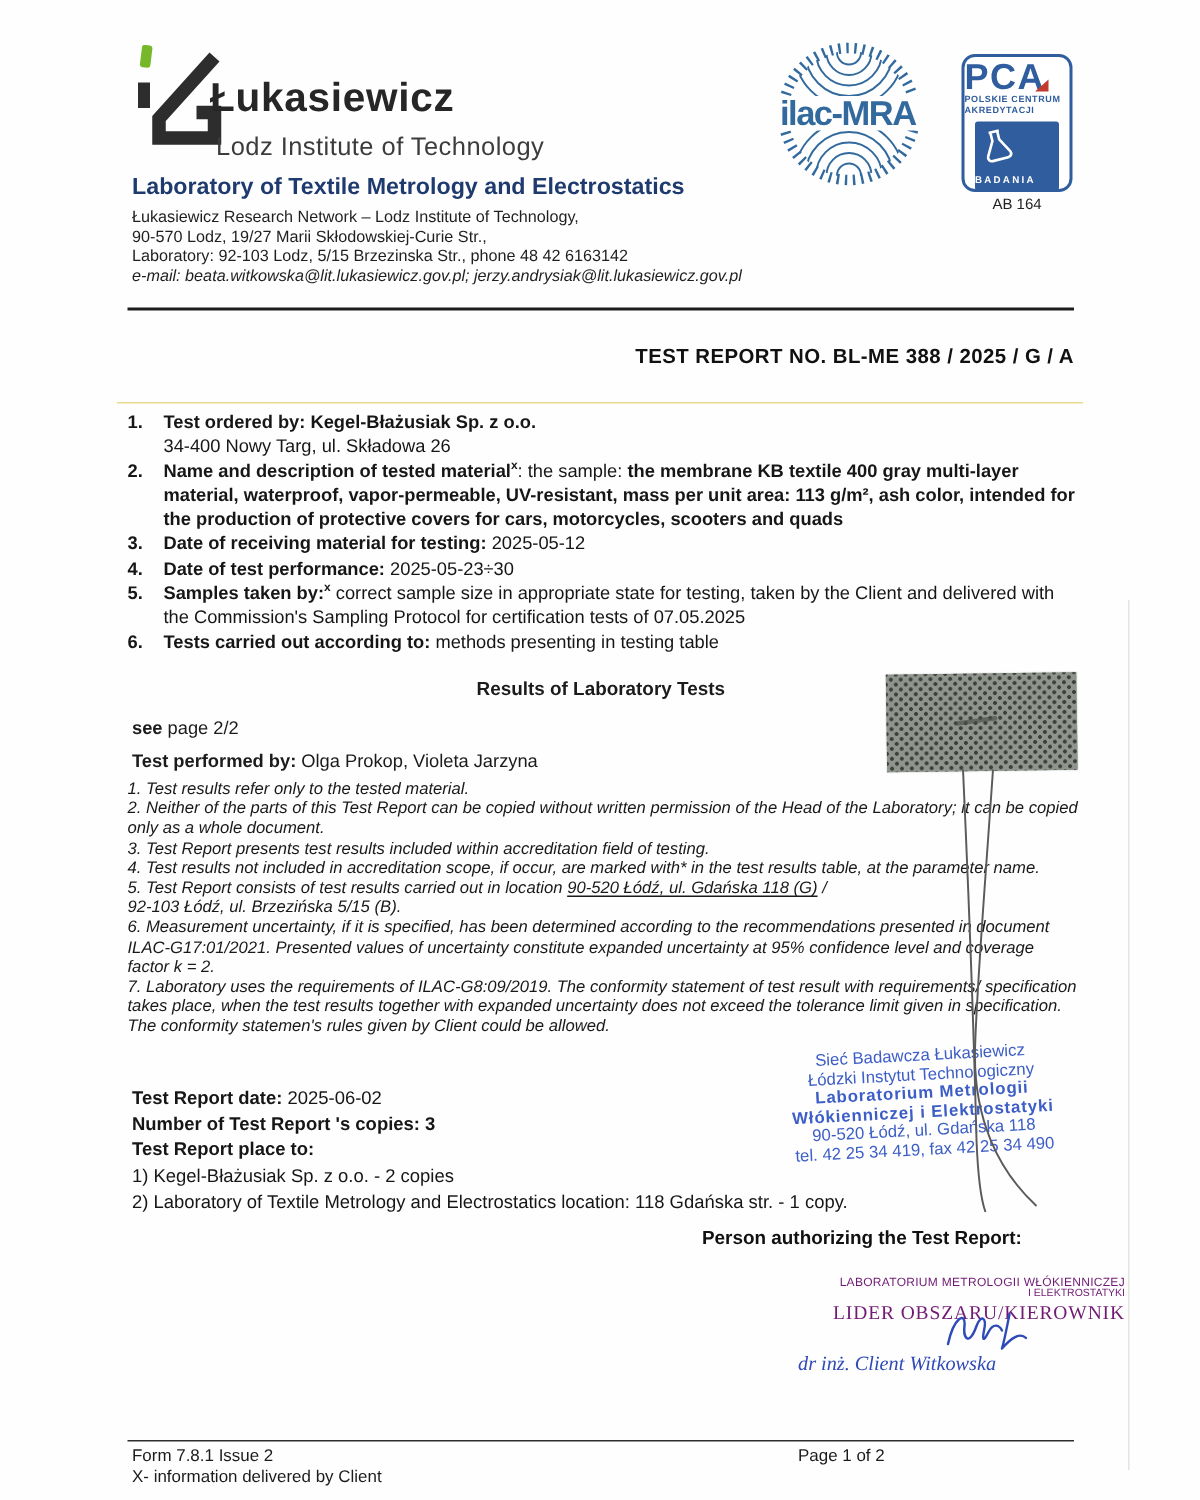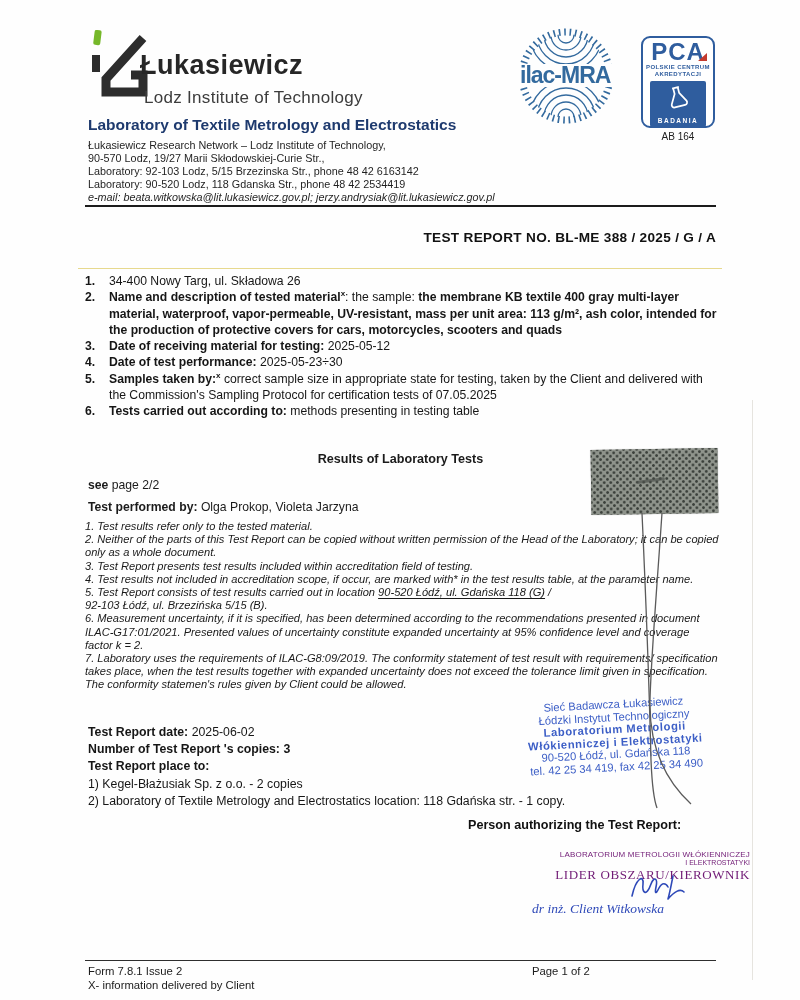--- a/index.html
+++ b/index.html
@@ -12,21 +12,21 @@
   
   .brand{left:140px;top:50px;font-size:27px;font-weight:bold;color:#262626;letter-spacing:.5px;}
   .brand-sub{left:144px;top:88px;font-size:17px;color:#3c3c3c;letter-spacing:.3px;}
   .lab-title{left:88px;top:116px;font-size:15.5px;font-weight:bold;color:#1e3a6e;}
   .addr{left:88px;top:139px;font-size:10.8px;line-height:13.1px;color:#1f1f1f;}
   .addr .em{font-style:italic;}
 
   
   .ilac{left:517px;top:27px;width:98px;height:98px;}
   .pca{left:641px;top:36px;width:74px;height:92px;border:2px solid #2f5d9e;border-radius:9px;
-       text-align:center;background:#fff;box-sizing:border-box;padding-top:2px;}
+       text-align:left;background:#fff;box-sizing:border-box;padding-top:2px;}
   .pca-word{font-size:24px;font-weight:bold;color:#2f5d9e;line-height:24px;letter-spacing:1px;position:relative;display:inline-block;}
   .pca-red{position:absolute;right:-2px;bottom:3px;width:0;height:0;border-left:9px solid transparent;border-bottom:8px solid #c33a2e;}
   .pca-sub{font-size:6px;font-weight:bold;color:#2f5d9e;letter-spacing:.4px;line-height:7px;}
   .pca-box{width:56px;height:46px;background:#2f5d9e;margin:3px auto 0;border-radius:2px;position:relative;}
   .pca-badania{position:absolute;bottom:3px;left:0;right:0;color:#fff;font-size:6.5px;font-weight:bold;letter-spacing:1.5px;}
   .ab164{left:641px;top:131px;width:74px;text-align:center;font-size:10px;color:#222;}
 
   
   .divider{left:85px;top:205px;width:631px;height:2px;background:#1c1c1c;box-shadow:0 3px 0 -1.4px #555;}
   .report-title{left:85px;top:230px;width:631px;text-align:right;font-size:13.6px;font-weight:bold;letter-spacing:.3px;color:#111;}
@@ -132,36 +132,36 @@
       <div class="pca-badania">BADANIA</div>
     </div>
   </div>
   <div class="abs ab164">AB 164</div>
 
   <div class="abs lab-title">Laboratory of Textile Metrology and Electrostatics</div>
   <div class="abs addr">
     <div>Łukasiewicz Research Network – Lodz Institute of Technology,</div>
     <div>90-570 Lodz, 19/27 Marii Skłodowskiej-Curie Str.,</div>
     <div>Laboratory: 92-103 Lodz, 5/15 Brzezinska Str., phone 48 42 6163142</div>
-    <div>Laboratory: 90-520  Lodz, 118 Gdanska Str., phone 48 42 2534419</div>
     <div>
       <span class="em">e-mail:</span>
       <span class="em">beata.witkowska@lit.lukasiewicz.gov.pl;  jerzy.andrysiak@lit.lukasiewicz.gov.pl</span>
     </div>
   </div>
 
   <div class="abs divider"></div>
 
   <div class="abs report-title">TEST REPORT NO.  BL-ME 388 / 2025 / G / A</div>
   <div class="abs gold-line"></div>
 
   <div class="abs items">
     <div class="item">
       <span class="no">1.</span>
       <div class="ibody">
+        <span class="b">Test ordered by: Kegel-Błażusiak Sp. z o.o.</span>
         <div>34-400 Nowy Targ, ul. Składowa 26</div>
       </div>
     </div>
     <div class="item">
       <span class="no">2.</span>
       <div class="ibody">
         <span class="b">Name and description of tested material</span><sup class="fn">x</sup><span>: the sample:</span>
         <span class="b">the membrane KB textile 400 gray multi-layer material, waterproof, vapor-permeable, UV-resistant, mass per unit area: 113 g/m², ash color, intended for the production of protective covers for cars, motorcycles, scooters and quads</span>
       </div>
     </div>

